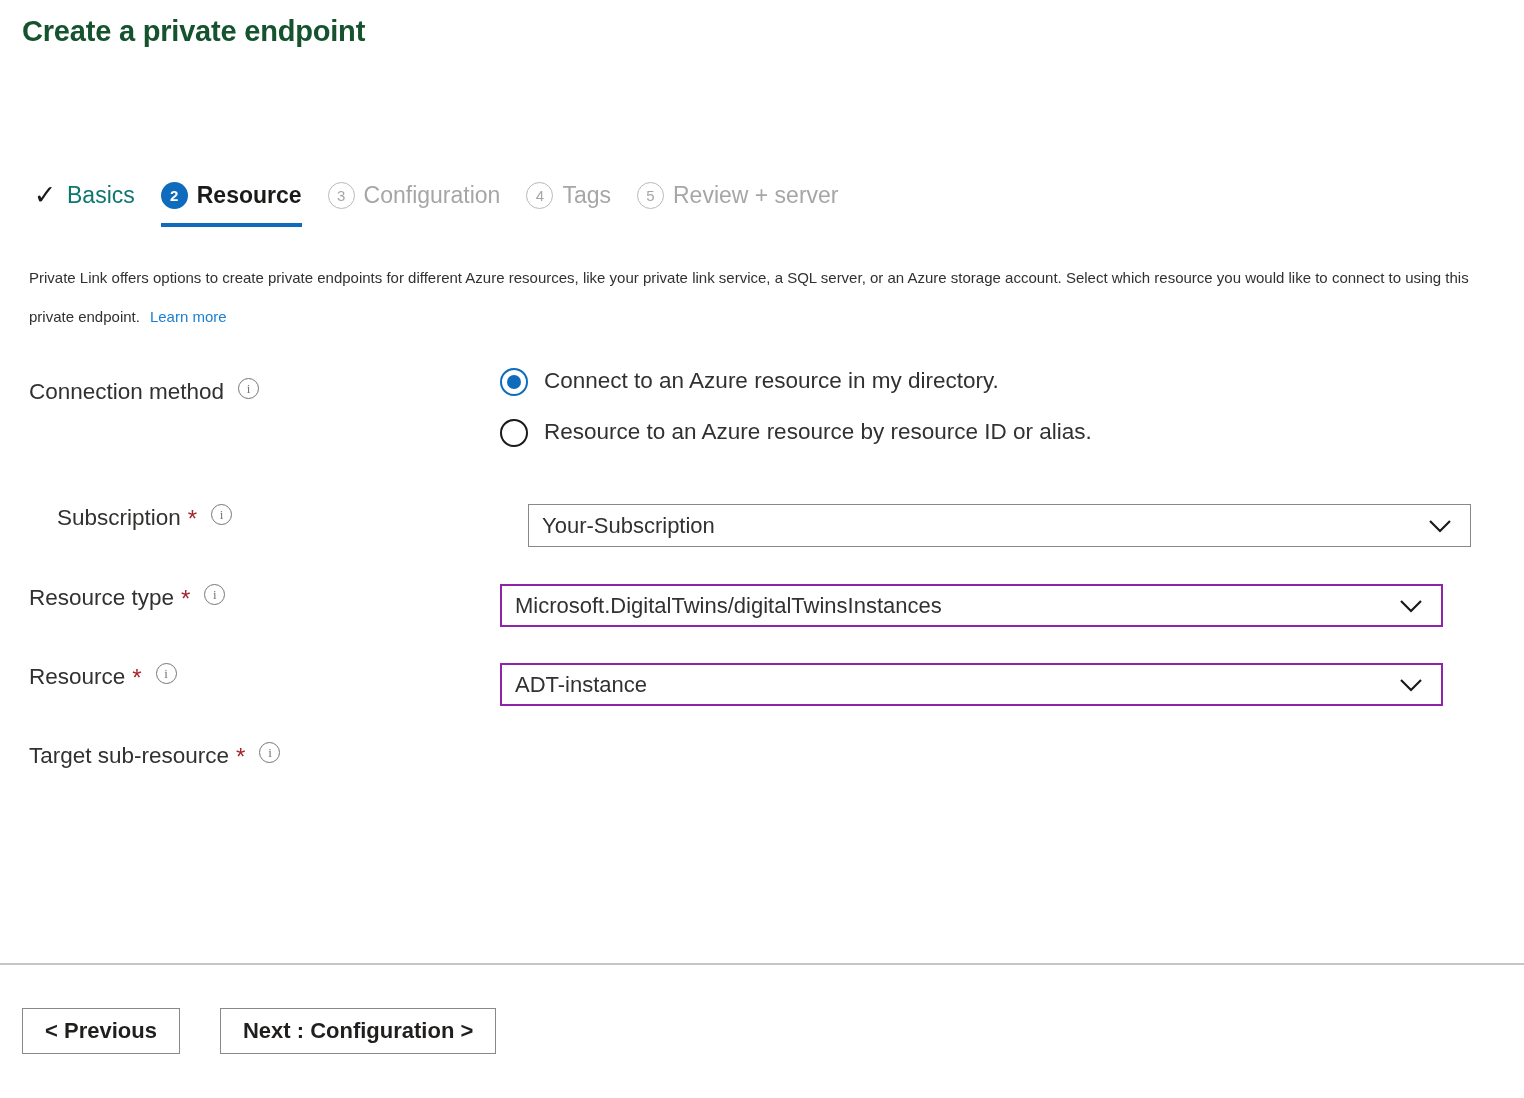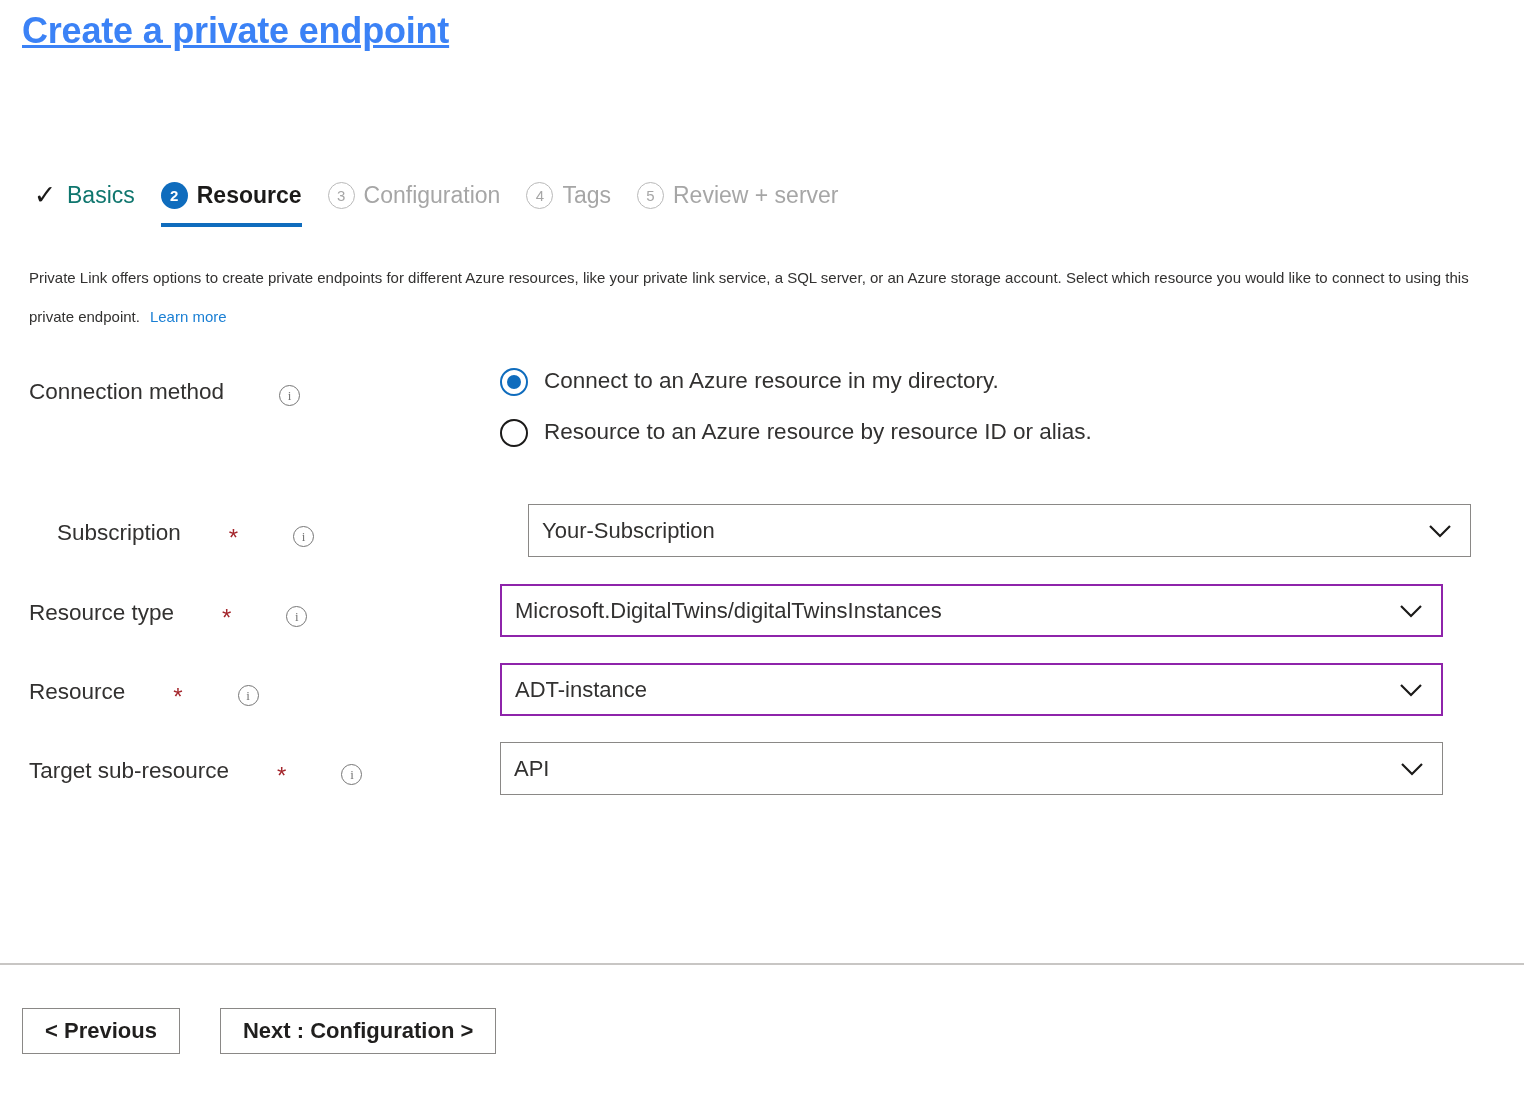--- a/index.html
+++ b/index.html
@@ -14,27 +14,26 @@
     color: #1b1a19;
     position: relative;
     overflow: hidden;
   }
 
   
   .page-title {
     position: absolute;
     left: 22px;
     top: 8px;
-    font-size: 36px;
+    font-size: 29px;
     font-weight: bold;
     letter-spacing: -0.2px;
-    color: #3b82f6;
+    color: #14532d;
     line-height: 46px;
     white-space: nowrap;
-    text-decoration: underline;
   }
 
   
   .tabs {
     position: absolute;
     left: 30px;
     top: 175px;
     display: flex;
     align-items: flex-start;
     height: 55px;
@@ -124,24 +123,23 @@
     display: flex;
     align-items: flex-start;
   }
   .field-label {
     width: 500px;
     padding-left: 29px;
     box-sizing: border-box;
     font-size: 22.5px;
     color: #323130;
     display: flex;
-    align-items: flex-end;
+    align-items: flex-start;
     white-space: nowrap;
     line-height: 28px;
-    gap: 41px;
   }
   .req-star {
     color: #a4262c;
     font-size: 24px;
     margin-left: 7px;
     line-height: 1;
     position: relative;
     top: 3px;
   }
   .info-icon {
@@ -196,21 +194,21 @@
   .radio-label {
     font-size: 22.5px;
     color: #323130;
     white-space: nowrap;
   }
 
   
   .dropdown {
     position: relative;
     width: 943px;
-    height: 53px;
+    height: 43px;
     border: 1.6px solid #8a8886;
     background: #ffffff;
     box-sizing: border-box;
     display: flex;
     align-items: center;
     cursor: default;
   }
   .dropdown.highlight {
     border: 2.4px solid #8e24aa;
   }
@@ -395,28 +393,20 @@
   </div>
 
   <div class="form-row row-subresource">
     <div class="field-label">
       <span>Target sub-resource</span>
       <span class="req-star">*</span>
       <span class="info-icon">
           <i>i</i>
         </span>
     </div>
-    <div class="dropdown">
-      <span class="dropdown-value">API</span>
-      <span class="chevron">
-        <svg width="24" height="14" viewBox="0 0 24 14">
-            <polyline points="2,2 12,12 22,2" fill="none" stroke="#1b1a19" stroke-width="2.2"></polyline>
-          </svg>
-      </span>
-    </div>
   </div>
 
 </div>
 
 <div class="footer-divider"></div>
 <div class="footer">
   <button class="footer-btn">&lt; Previous</button>
   <button class="footer-btn">Next : Configuration &gt;</button>
 </div>
 

